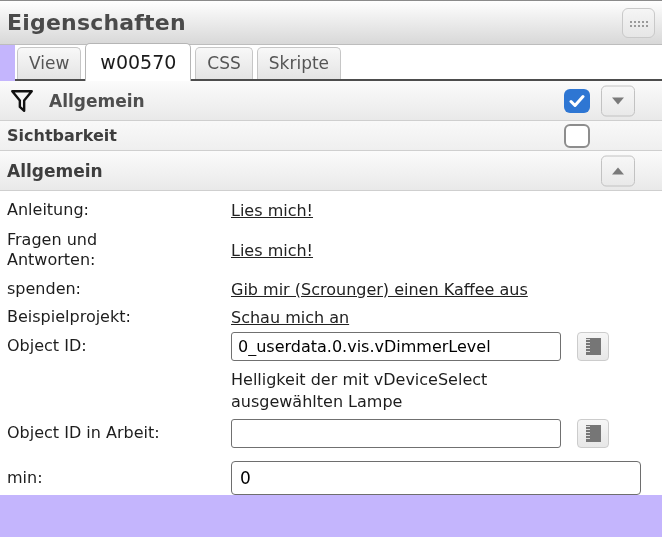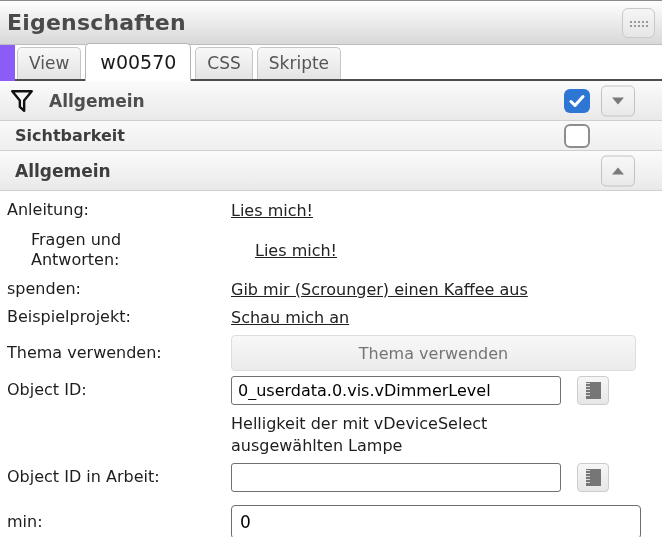--- a/index.html
+++ b/index.html
@@ -2,21 +2,21 @@
 <html><head>
 <meta charset="utf-8">
 <style>
   * { box-sizing: border-box; margin: 0; padding: 0; }
   html,body { background:#fff; }
   body { font-family: "DejaVu Sans", "Liberation Sans", sans-serif; }
 
   .panel {
     position: relative;
     width: 662px; height: 537px;
-    background: #8b5cf6;
+    background: #c4b5fd;
     overflow: hidden;
     border-top: 1px solid #8a8a8a;
   }
 
   
   .header {
     position: relative;
     height: 44px;
     background: linear-gradient(#fefefe, #d8d8d8);
     border-bottom: 1px solid #bdbdbd;
@@ -80,21 +80,21 @@
   .sec-row.big {
     height: 40px;
     background: linear-gradient(#fbfbfb, #e9e9e9);
   }
   .sec-row.small {
     height: 30px;
     background: linear-gradient(#f9f9f9, #efefef);
   }
   .sec-label {
     font-size: 17px; font-weight: bold; color: #4f4f4f;
-    padding-left: 15px;
+    padding-left: 7px;
   }
   .sec-row .with-icon { padding-left: 14px; }
   .funnel-icon { margin-left: 9px; display: inline-flex; }
 
   .checkbox {
     position: absolute; right: 72px; top: 50%;
     transform: translateY(-50%);
     width: 26px; height: 24px; border-radius: 6px;
     background: #fff; border: 2px solid #8d8d8d;
     display: flex; align-items: center; justify-content: center;
@@ -126,21 +126,21 @@
     padding-left: 7px;
     align-items: center;
   }
   .prop-label { font-size: 16px; color: #1d1d1d; line-height: 1.25; }
   .prop-label.narrow { max-width: 120px; }
   .prop-link {
     font-size: 16px; color: #222; text-decoration: underline;
     cursor: pointer; justify-self: start; white-space: nowrap;
   }
   .row-anleitung { min-height: 30px; }
-  .row-faq { min-height: 50px; margin-left: 24px; }
+  .row-faq { min-height: 50px; }
   .row-spenden { min-height: 28px; }
   .row-beispiel { min-height: 28px; }
   .row-thema { min-height: 44px; align-items: center; }
   .row-objectid { min-height: 30px; }
   .row-help { min-height: 52px; align-items: start; padding-top: 8px; }
   .row-objectid2 { min-height: 40px; }
   .row-min { margin-top: 8px; }
 
   .theme-btn {
     width: 405px; height: 36px;
@@ -249,24 +249,20 @@
     <div class="prop-row row-spenden">
       <span class="prop-label">spenden:</span>
       <a class="prop-link">Gib mir (Scrounger) einen Kaffee aus</a>
     </div>
 
     <div class="prop-row row-beispiel">
       <span class="prop-label">Beispielprojekt:</span>
       <a class="prop-link">Schau mich an</a>
     </div>
 
-    <div class="prop-row row-thema">
-      <span class="prop-label">Thema verwenden:</span>
-      <button class="theme-btn">Thema verwenden</button>
-    </div>
 
     <div class="prop-row row-objectid">
       <span class="prop-label">Object ID:</span>
       <div class="value-flex">
         <input class="text-input" type="text" value="0_userdata.0.vis.vDimmerLevel" style="">
         <div class="obj-btn">
           <div class="notebook-icon"></div>
         </div>
       </div>
     </div>

